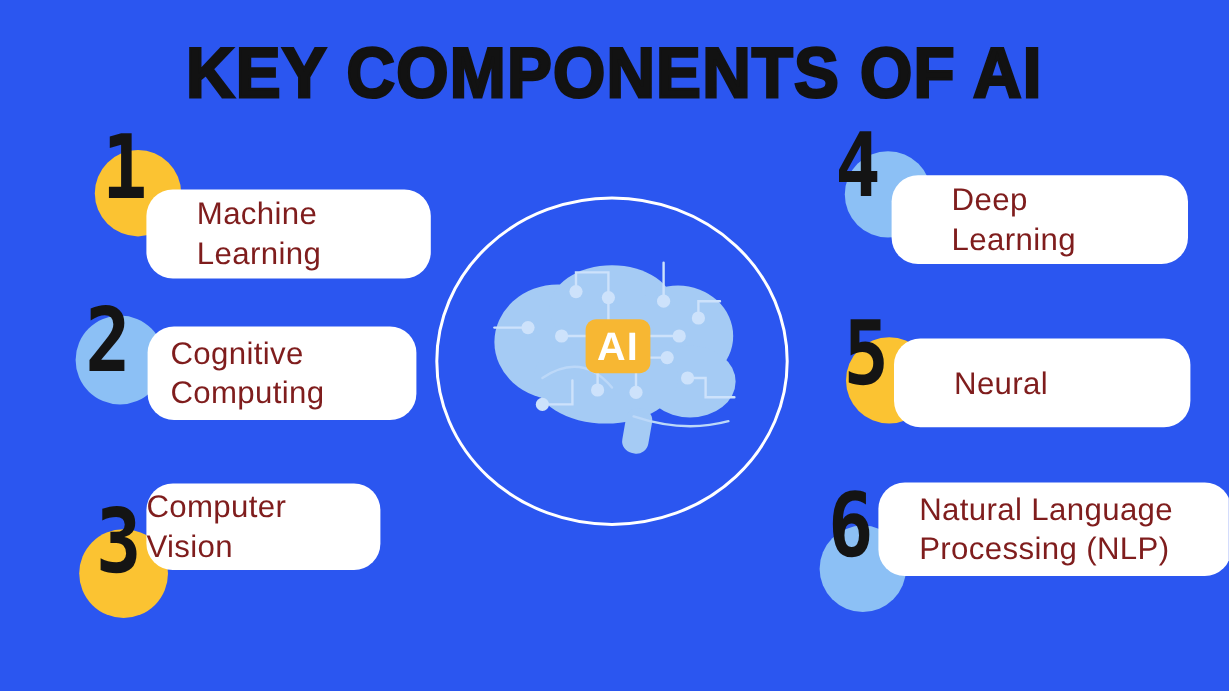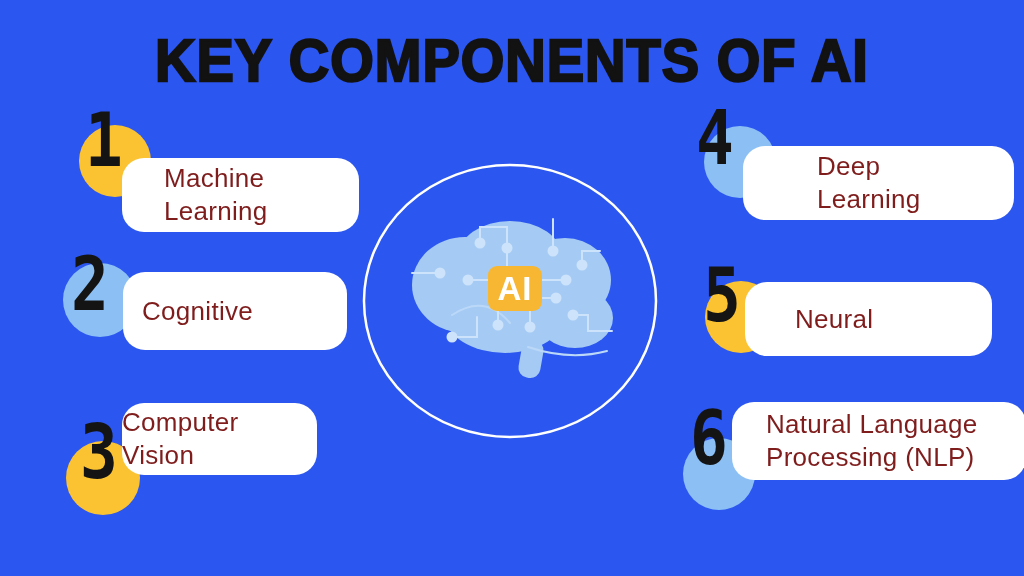--- a/index.html
+++ b/index.html
@@ -43,32 +43,33 @@
 <div class="circle c-yellow" style="left:79px;top:125px;width:72px;height:72px;"></div>
 <div class="box" style="left:122px;top:158px;width:195px;height:74px;padding-left:42px;">
   <div>Machine</div>
   <div>Learning</div>
 </div>
 <div class="num" style="left:85px;top:103px;">1</div>
 
 <div class="circle c-blue" style="left:63px;top:263px;width:74px;height:74px;"></div>
 <div class="box" style="left:123px;top:272px;width:205px;height:78px;padding-left:19px;">
   <div>Cognitive</div>
+  <div>Computing</div>
 </div>
 <div class="num" style="left:71px;top:247px;">2</div>
 
 <div class="circle c-yellow" style="left:66px;top:441px;width:74px;height:74px;"></div>
 <div class="box" style="left:122px;top:403px;width:195px;height:72px;">
   <div>Computer</div>
   <div>Vision</div>
 </div>
 <div class="num" style="left:80px;top:415px;">3</div>
 
 <div class="circle c-blue" style="left:704px;top:126px;width:72px;height:72px;"></div>
-<div class="box" style="left:743px;top:146px;width:197px;height:74px;padding-left:74px;">
+<div class="box" style="left:743px;top:146px;width:197px;height:74px;padding-left:50px;">
   <div>Deep</div>
   <div>Learning</div>
 </div>
 <div class="num" style="left:696px;top:101px;">4</div>
 
 <div class="circle c-yellow" style="left:705px;top:281px;width:72px;height:72px;"></div>
 <div class="box" style="left:745px;top:282px;width:197px;height:74px;padding-left:50px;">
   <div>Neural</div>
 </div>
 <div class="num" style="left:703px;top:258px;">5</div>

